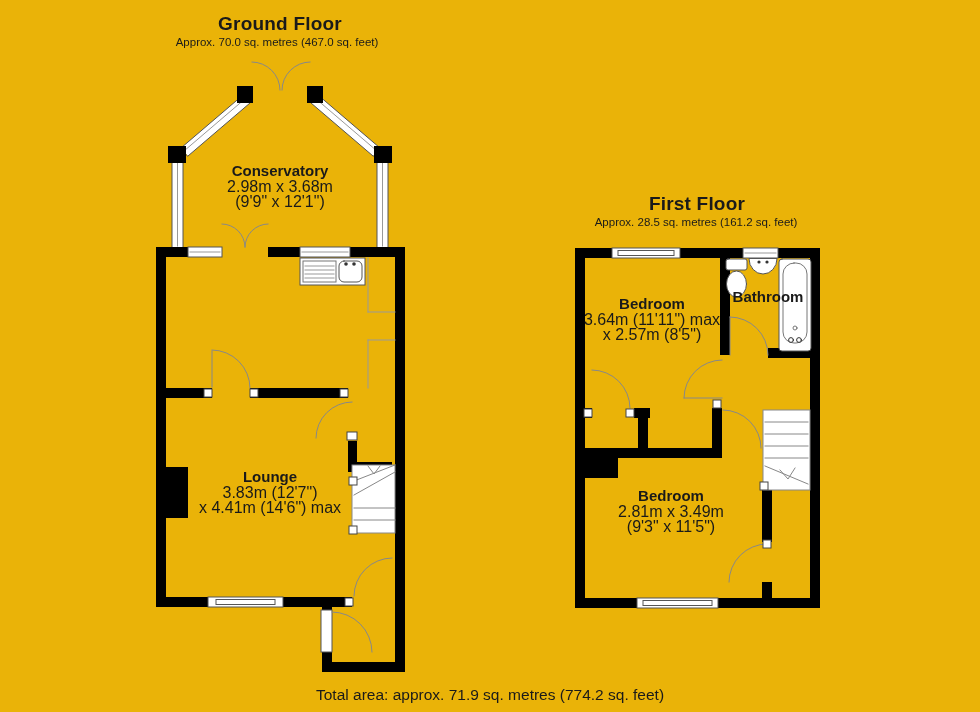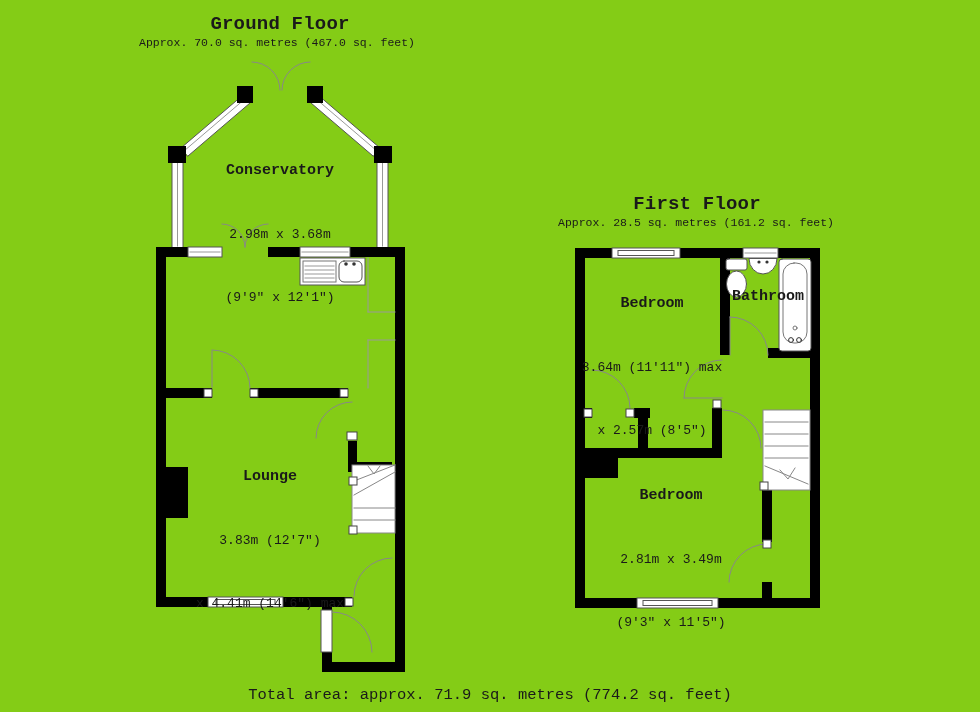--- a/index.html
+++ b/index.html
@@ -1,23 +1,23 @@
 <!DOCTYPE html>
 <html><head>
 <meta charset="utf-8">
 <style>
   html,body{margin:0;padding:0;background:#fff;}
-  .canvas{position:relative;width:980px;height:712px;background:#84cc16;overflow:hidden;
-          font-family:Liberation Mono, monospace;color:#1a1a1a;}
+  .canvas{position:relative;width:980px;height:712px;background:#eab308;overflow:hidden;
+          font-family:Liberation Sans, sans-serif;color:#1a1a1a;}
   svg{position:absolute;left:0;top:0;}
   .lbl{position:absolute;transform:translateX(-50%);text-align:center;white-space:nowrap;}
   .floor-title{font-size:19px;font-weight:bold;letter-spacing:.2px;}
   .floor-sub{font-size:11.5px;}
   .room-name{display:block;font-size:15px;font-weight:bold;}
-  .room-dim{display:block;font-size:13px;line-height:15px;margin-top:48px;}
+  .room-dim{display:block;font-size:16px;line-height:15px;}
   .footer{font-size:15.5px;}
 </style>
 </head>
 <body>
 
 <div class="canvas">
 
   <svg width="980" height="712" viewBox="0 0 980 712">
 
     <g stroke-linecap="square">

